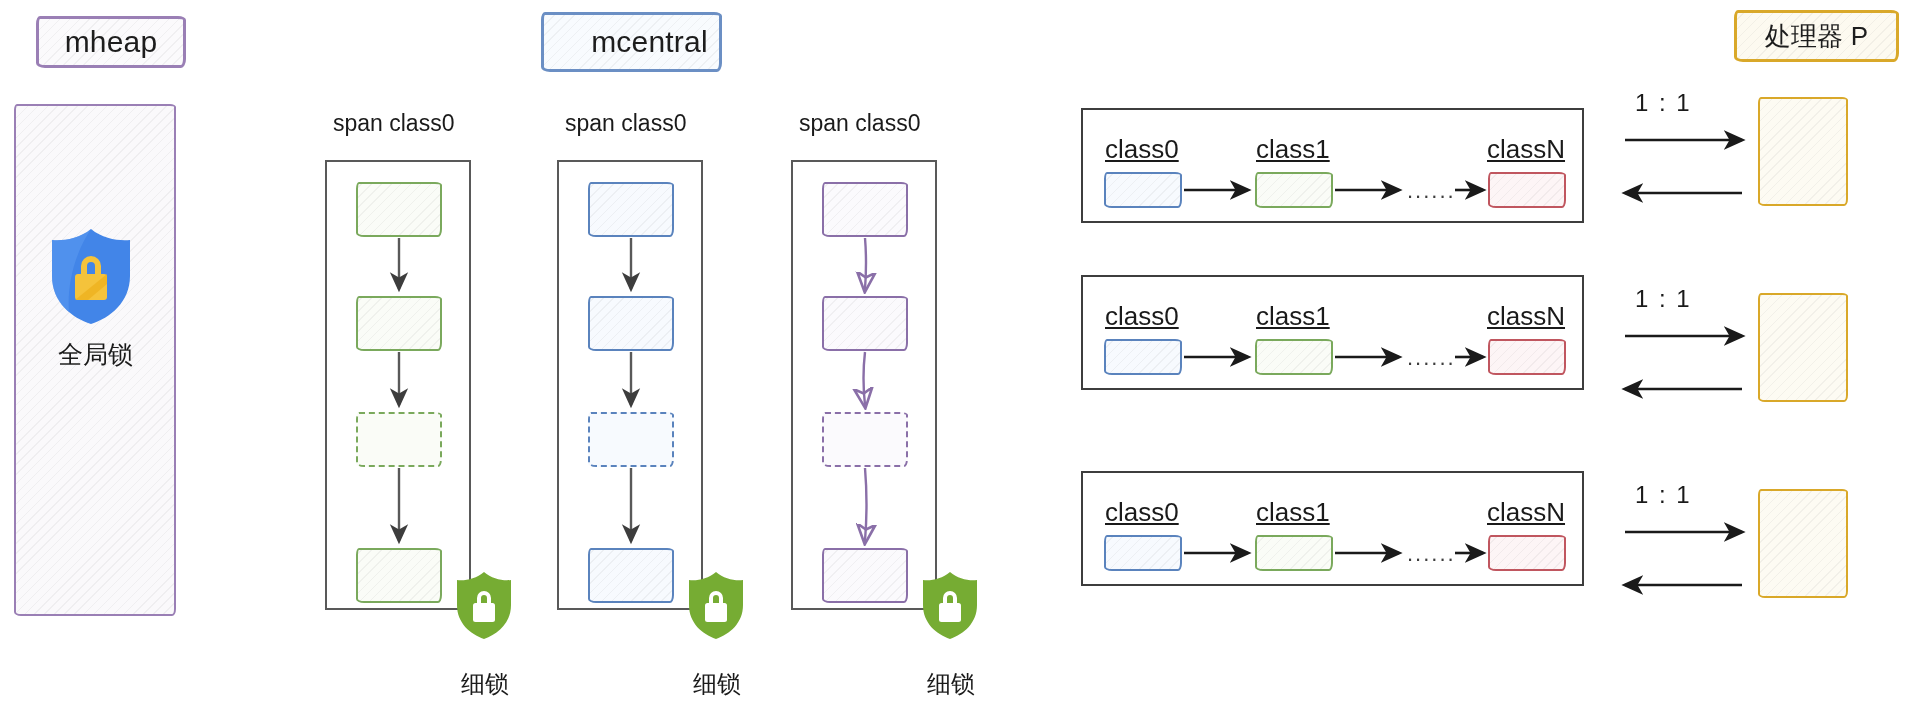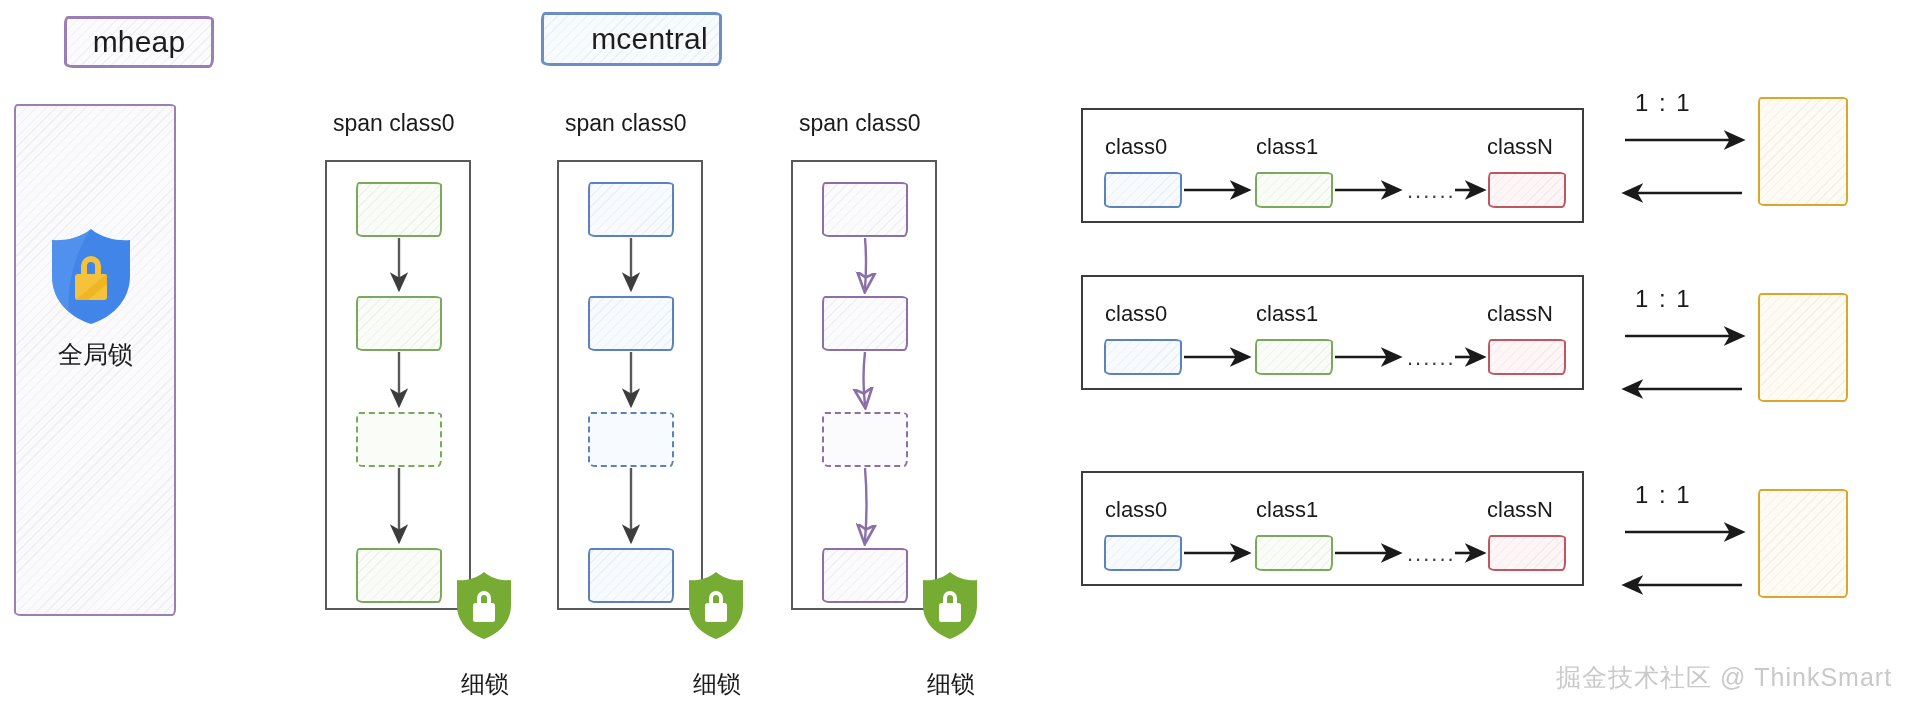--- a/index.html
+++ b/index.html
@@ -48,36 +48,36 @@
     justify-content: center;
     font-size: 30px;
     letter-spacing: 0.2px;
     color: #1d1d1d;
     box-sizing: border-box;
     border-width: 3px;
     border-style: solid;
     border-radius: 4px 8px 5px 9px / 8px 4px 9px 5px;
     position: absolute;
   }
-  .title-purple { border-color: #9a7fb5; background-color: #fbfafc; margin-left: 28px; }
+  .title-purple { border-color: #9a7fb5; background-color: #fbfafc; }
   .title-blue   { border-color: #6b8fc4; background-color: #f8fbfe; }
   .title-red    { border-color: #c0505a; background-color: #fdf3f4; }
   .title-gold   { border-color: #d9a829; background-color: #fdfaf0; }
   .title-pink   { border-color: #c98b93; background-color: #fbf0f1; }
 
   
   .lbl {
     position: absolute;
     font-size: 22px;
     color: #1a1a1a;
     white-space: nowrap;
   }
   .lbl-cn { font-size: 24px; }
   .lbl-span { font-size: 23px; }
-  .lbl-class { font-size: 22px; }
+  .lbl-class { font-size: 26px; text-decoration: underline; }
   .lbl-ratio { font-size: 24px; letter-spacing: 2px; }
 
   
   .outline-col {
     position: absolute;
     box-sizing: border-box;
     border: 2px solid #595959;
     background: transparent;
   }
   .outline-row {
@@ -147,21 +147,21 @@
     <svg width="92" height="100" viewBox="0 0 92 100">
       <path d="M46 3 C34 13, 18 15, 7 14 L7 50 C7 76, 27 92, 46 98 C65 92, 85 76, 85 50 L85 14 C74 15, 58 13, 46 3 Z" fill="#4285e8"></path>
       <path d="M46 3 C34 13, 18 15, 7 14 L7 50 C7 66, 14 78, 24 86 C22 62, 28 30, 46 3 Z" fill="#5c9bf0" opacity="0.55"></path>
       <rect x="30" y="48" width="32" height="26" rx="3" fill="#f5c33b"></rect>
       <path d="M30 74 L62 48 L62 58 L43 74 Z" fill="#edb21f" opacity="0.8"></path>
       <path d="M36 48 L36 40 A10 10 0 0 1 56 40 L56 48 L50 48 L50 40 A4 4 0 0 0 42 40 L42 48 Z" fill="#f5c33b"></path>
     </svg>
   </div>
   <div class="lbl lbl-cn" style="left:58px; top:338px; width:74px; text-align:left; font-size:25px;">全局锁</div>
 
-  <div class="title-pill title-blue hatch" style="left:541px; top:12px; width:181px; height:54px;padding-left:36px;">
+  <div class="title-pill title-blue hatch" style="left:541px; top:12px; width:181px; height:60px;padding-left:36px;">
     <span>mcentral</span>
   </div>
 
   <div class="lbl lbl-span" style="left:333px; top:110px;">span class0</div>
   <div class="outline-col" style="left:325px; top:160px; width:146px; height:450px;"></div>
   <div class="cell c-green hatch" style="left:356px; top:182px; width:86px; height:55px;"></div>
   <div class="cell c-green hatch" style="left:356px; top:296px; width:86px; height:55px;"></div>
   <div class="cell c-green dashed" style="left:356px; top:412px; width:86px; height:55px;"></div>
   <div class="cell c-green hatch" style="left:356px; top:548px; width:86px; height:55px;"></div>
   <div class="shield" style="left:452px; top:570px; width:64px; height:70px;">
@@ -230,23 +230,25 @@
   <div class="lbl lbl-class" style="left:1105px; top:497px;">class0</div>
   <div class="cell c-blue hatch" style="left:1104px; top:535px; width:78px; height:36px;"></div>
   <div class="lbl lbl-class" style="left:1256px; top:497px;">class1</div>
   <div class="cell c-green hatch" style="left:1255px; top:535px; width:78px; height:36px;"></div>
   <div class="dots" style="left:1407px; top:541px;">......</div>
   <div class="lbl lbl-class" style="left:1487px; top:497px;">classN</div>
   <div class="cell c-red hatch" style="left:1488px; top:535px; width:78px; height:36px;"></div>
   <div class="lbl lbl-ratio" style="left:1635px; top:481px;">1 : 1</div>
   <div class="sketchbox hatch" style="left:1758px; top:489px; width:90px; height:109px; border-color:#d9a829; background-color:#fdfbf3;"></div>
 
-
-
-  <div class="watermark" style="left:1556px; top:661px;">掘金技术社区 @ ThinkSmart</div>
+  <div class="title-pill title-gold hatch" style="left:1734px; top:10px; width:165px; height:52px; font-size:26px;">
+    <span>处理器 P</span>
+  </div>
+
+
 
   <svg class="overlay">
     <defs>
       <marker id="ah-dark" markerWidth="9" markerHeight="9" refX="7" refY="4.5" orient="auto" markerUnits="strokeWidth">
         <path d="M0,0.7 L8.4,4.5 L0,8.3 L2.2,4.5 Z" fill="#3d3d3d"></path>
       </marker>
       <marker id="ah-purple" markerWidth="9" markerHeight="9" refX="7" refY="4.5" orient="auto" markerUnits="strokeWidth">
         <path d="M0,0.7 L8.4,4.5 L0,8.3 L2.2,4.5 Z" fill="none" stroke="#8a6fa8" stroke-width="1.1"></path>
       </marker>
       <marker id="ah-black" markerWidth="9" markerHeight="9" refX="7" refY="4.5" orient="auto" markerUnits="strokeWidth">

